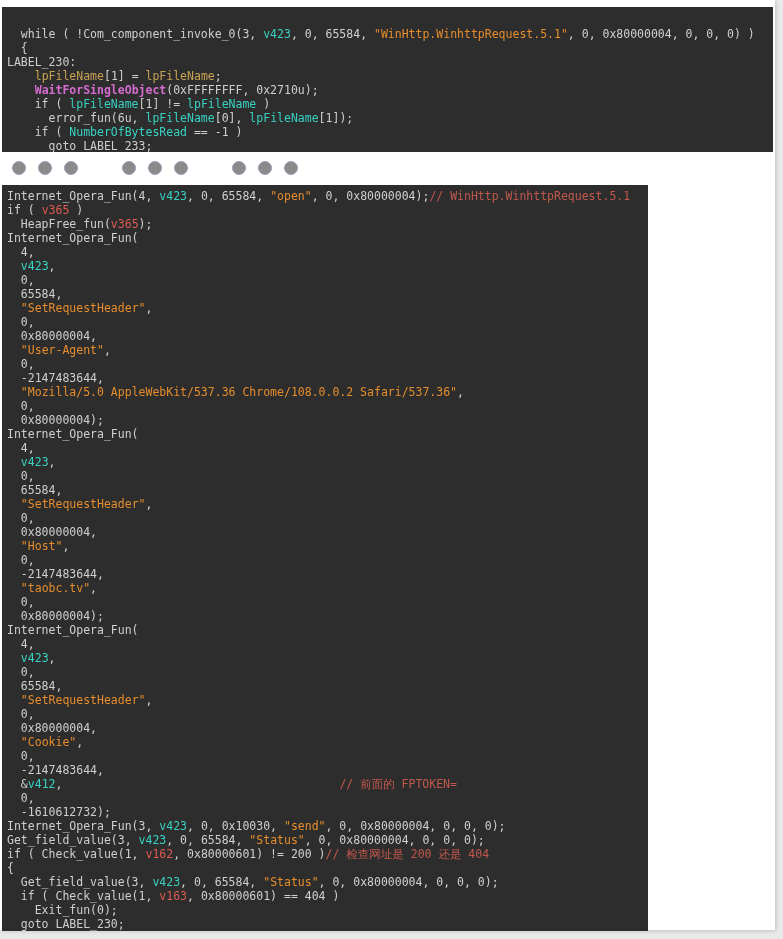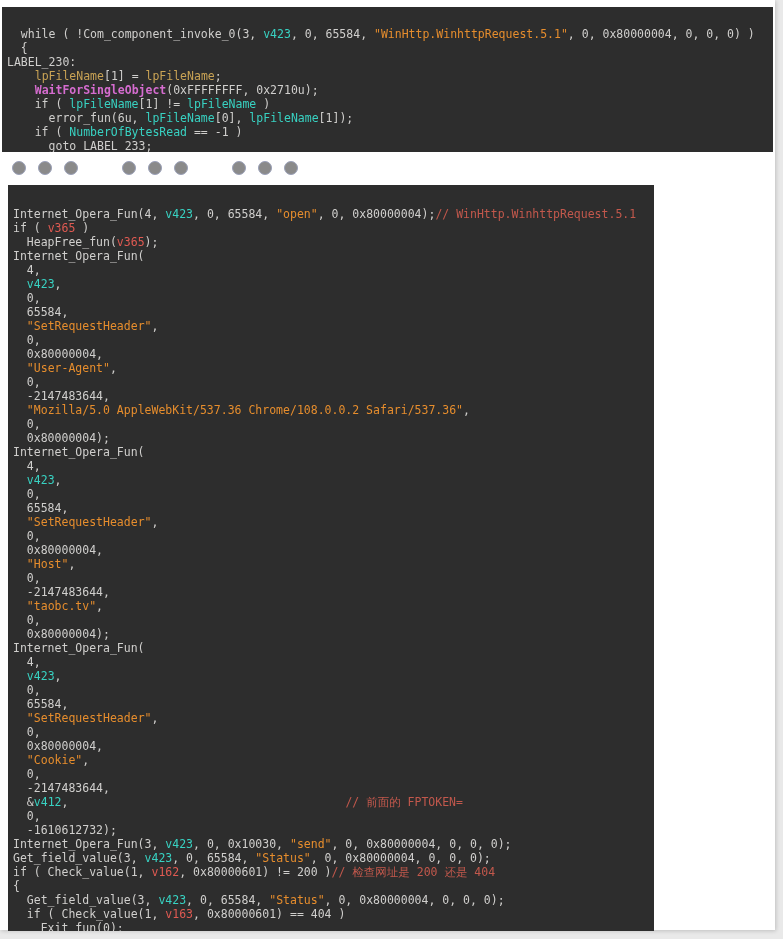--- a/index.html
+++ b/index.html
@@ -3,21 +3,21 @@
 <meta charset="utf-8">
 <style>
   html,body{margin:0;padding:0;background:#e9e9e9;}
   body{width:783px;height:939px;position:relative;font-family:"DejaVu Sans Mono",monospace;}
   .page-card{position:absolute;left:0;top:0;width:775px;height:930px;background:#ffffff;
              box-shadow:1px 1px 4px rgba(0,0,0,0.18);}
   .code-panel{position:absolute;background:#2d2d2d;overflow:hidden;white-space:pre;
               font-family:"DejaVu Sans Mono",monospace;font-size:11.5px;line-height:14px;
               color:#d0cfcd;box-sizing:border-box;}
   #top-code-panel{left:2px;top:7px;width:771px;height:145px;padding:20px 0 0 5px;}
-  #main-code-panel{left:8px;top:185px;width:646px;height:746px;padding:22px 0 0 5px;}
+  #main-code-panel{left:2px;top:185px;width:646px;height:746px;padding:4px 0 0 5px;}
   .code-line{height:14px;}
   .tok-d{color:#d0cfcd;}   
   .tok-t{color:#38d2c2;}   
   .tok-r{color:#e05a52;}   
   .tok-s{color:#e68d2d;}   
   .tok-c{color:#c2584c;}   
   .tok-m{color:#d56ccf;font-weight:bold;}   
   .tok-g{color:#c9a355;}   
   .dots-row{position:absolute;left:0;top:160px;width:775px;height:16px;}
   .dot{position:absolute;top:1px;width:14px;height:14px;border-radius:50%;

